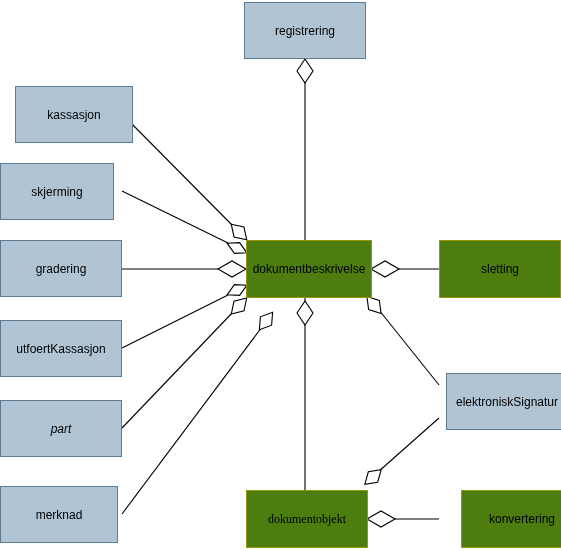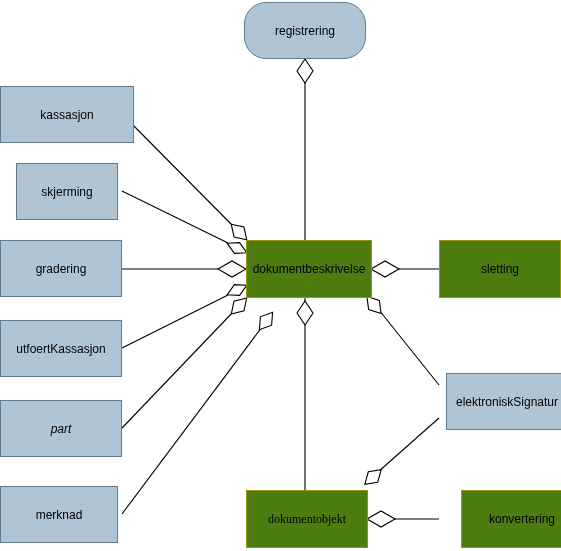--- a/index.html
+++ b/index.html
@@ -108,27 +108,27 @@
       <g>
         <polyline points="378,472 439,418" fill="none" stroke="#000000" stroke-width="1.1"></polyline>
         <polygon points="-11,0 0,-7 11,0 0,7" fill="#ffffff" stroke="#000000" stroke-width="1.1" transform="translate(373,477) rotate(-42)"></polygon>
       </g>
       <g>
         <polyline points="368,519 439,519" fill="none" stroke="#000000" stroke-width="1.1"></polyline>
         <polygon points="-14,0 0,-8 14,0 0,8" fill="#ffffff" stroke="#000000" stroke-width="1.1" transform="translate(381,519) rotate(0)"></polygon>
       </g>
     </svg>
   <div id="node-layer">
-      <div class="node entity" style="left: 244px; top: 2px; width: 122px; height: 57px; border-radius: 22px;">
+      <div class="node entity" style="left: 244px; top: 2px; width: 122px; height: 57px;">
         <span class="node-label">registrering</span>
       </div>
-      <div class="node entity" style="left: 0px; top: 86px; width: 134px; height: 57px;">
+      <div class="node entity" style="left: 15px; top: 86px; width: 118px; height: 57px;">
         <span class="node-label">kassasjon</span>
       </div>
-      <div class="node entity" style="left: 16px; top: 163px; width: 102px; height: 57px;">
+      <div class="node entity" style="left: 0px; top: 163px; width: 114px; height: 57px;">
         <span class="node-label">skjerming</span>
       </div>
       <div class="node entity" style="left: 0px; top: 240px; width: 122px; height: 57px;">
         <span class="node-label">gradering</span>
       </div>
       <div class="node entity" style="left: 0px; top: 320px; width: 122px; height: 57px;">
         <span class="node-label">utfoertKassasjon</span>
       </div>
       <div class="node entity" style="left: 0px; top: 400px; width: 122px; height: 57px; font-style: italic;">
         <span class="node-label">part</span>

